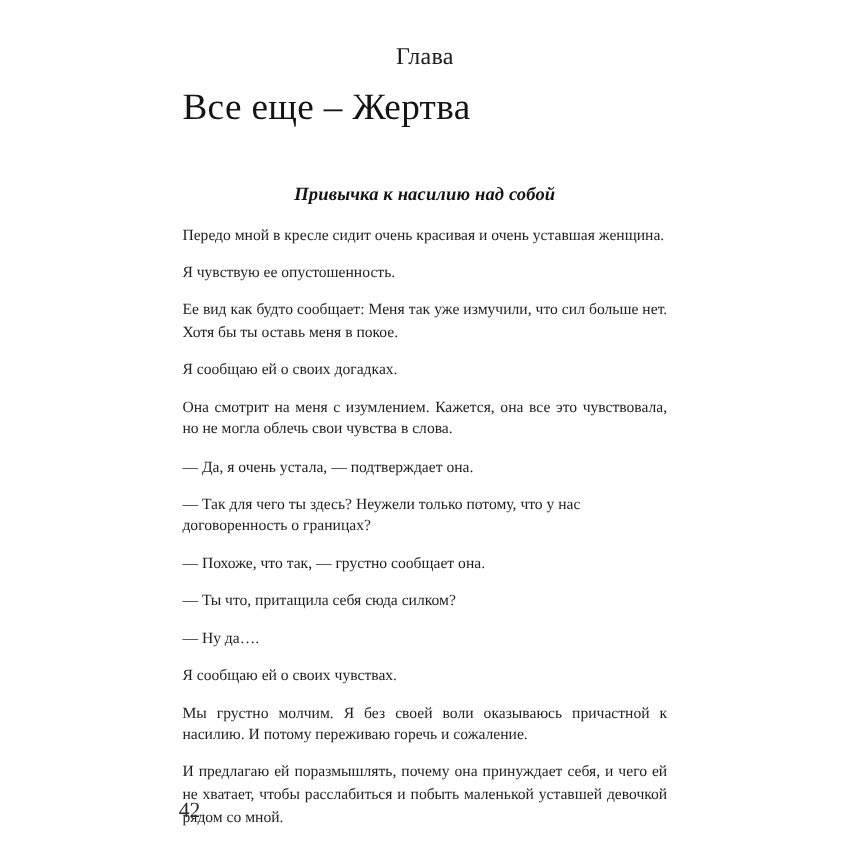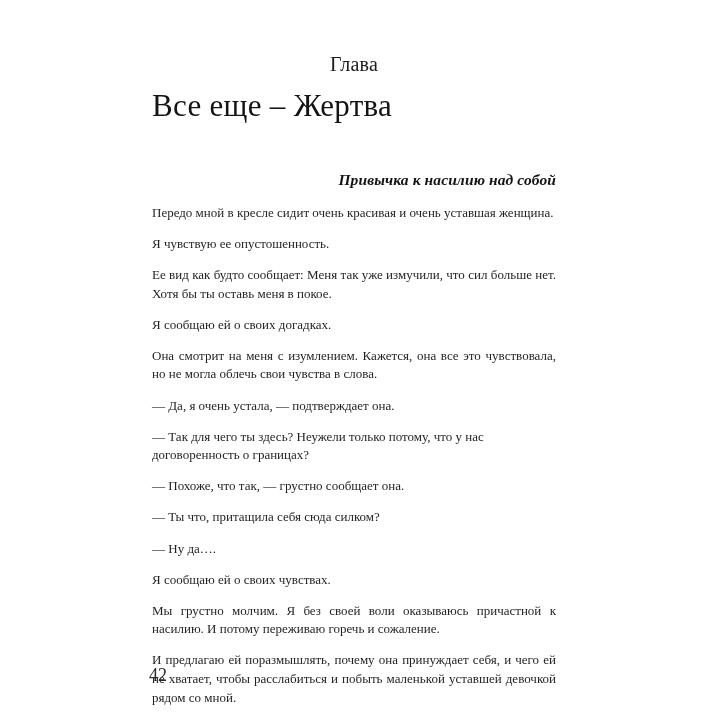--- a/index.html
+++ b/index.html
@@ -32,38 +32,38 @@
     width: 404px;
   }
 
   
   .chapter-word {
     text-align: center;
     font-size: 20px;
     line-height: 1.2;
     letter-spacing: 0.2px;
     margin: 0;
-    padding-top: 52px;
+    padding-top: 35px;
     color: #1c1c1c;
     font-weight: normal;
   }
 
   .chapter-title {
     text-align: left;
     font-size: 31px;
     line-height: 1.25;
     margin: 0;
     padding-top: 11px;
     font-weight: normal;
     letter-spacing: 0.3px;
     color: #141414;
   }
 
   .section-subtitle {
-    text-align: right;
+    text-align: center;
     font-size: 15.5px;
     line-height: 1.3;
     margin: 0;
     padding-top: 44px;
     font-weight: bold;
     font-style: italic;
     letter-spacing: 0.1px;
     color: #141414;
   }
 

